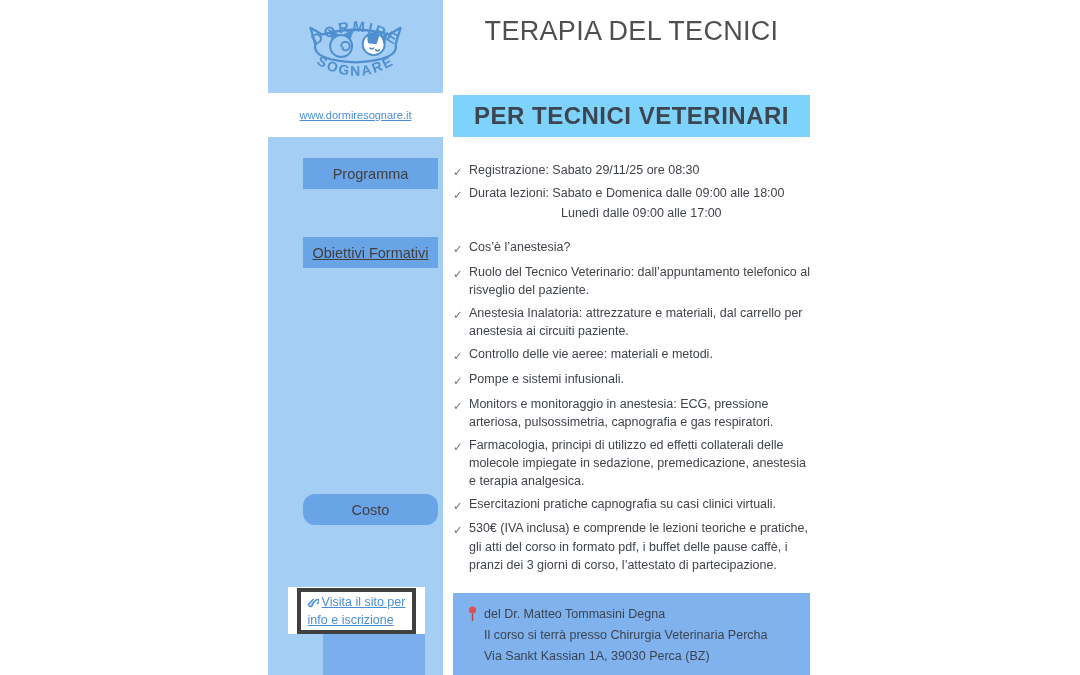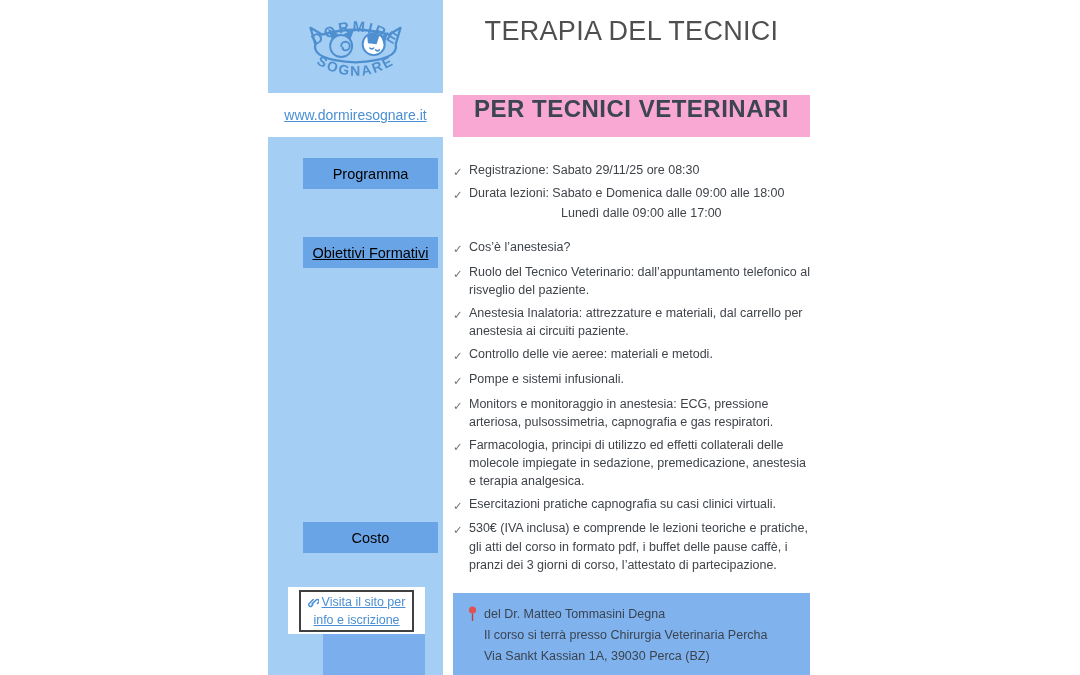--- a/index.html
+++ b/index.html
@@ -4,56 +4,56 @@
 <style>
   html,body{margin:0;padding:0;background:#fff;}
   .canvas{position:relative;width:1080px;height:675px;background:#ffffff;overflow:hidden;
           font-family:"Liberation Sans", sans-serif;}
 
   
   .left-col{position:absolute;left:268px;top:0;width:175px;height:675px;background:#a5cef4;}
   .logo-wrap{position:absolute;left:283px;top:2px;width:145px;height:90px;}
   .link-strip{position:absolute;left:268px;top:93px;width:175px;height:44px;background:#ffffff;
               display:flex;align-items:center;justify-content:center;}
-  .website-link{font-size:14px;color:#4a8fd4;text-decoration:underline;cursor:pointer;}
+  .website-link{font-size:11px;color:#4a8fd4;text-decoration:underline;cursor:pointer;}
 
   
   .title{position:absolute;left:453px;top:14px;width:357px;text-align:center;
          font-size:27px;line-height:35px;color:#4f4f4f;letter-spacing:0.3px;}
-  .banner-top{position:absolute;left:453px;top:95px;width:357px;height:42px;background:#f9a8d4;
-              display:flex;justify-content:center;
+  .banner-top{position:absolute;left:453px;top:95px;width:357px;height:42px;background:#7dd3fc;
+              display:flex;align-items:center;justify-content:center;
               font-size:24px;font-weight:bold;color:#3d4550;letter-spacing:0.5px;}
 
   
   .section-label{position:absolute;left:303px;width:135px;height:31px;background:#69a4e7;
-                 color:#000000;font-size:14.5px;display:flex;align-items:center;justify-content:center;}
+                 color:#404040;font-size:14.5px;display:flex;align-items:center;justify-content:center;}
   #label-programma{top:158px;}
   #label-obiettivi{top:237px;text-decoration:underline;}
-  #label-costo{top:522px;}
+  #label-costo{top:494px;border-radius:12px;}
 
   
   .checklist{position:absolute;left:453px;width:360px;margin:0;padding:0;list-style:none;
              color:#3f444a;font-size:12.5px;}
   .checklist li{display:flex;}
   .check{flex:0 0 16px;color:#70757c;font-size:11.5px;padding-top:2px;}
   .li-text{flex:1;}
   .cont{padding-left:92px;}
   #list-programma{top:160px;}
   #list-programma li{line-height:20.5px;}
   #list-obiettivi{top:238px;}
   #list-obiettivi li{line-height:18px;margin-bottom:5px;}
   #list-costo{top:519px;}
   #list-costo li{line-height:18.5px;}
 
   
   .deco-block{position:absolute;left:323px;top:598px;width:102px;height:77px;background:#7aaeec;}
   .cta-box{position:absolute;left:288px;top:587px;width:137px;height:47px;background:#ffffff;
            display:flex;align-items:center;justify-content:center;}
-  .cta-btn{border:2px solid #404040;background:#ffffff;padding:2px 7px;font-size:12.5px;
-           color:#4a8fd4;text-align:center;line-height:16px;display:block;cursor:pointer;
+  .cta-btn{border:4px solid #404040;background:#ffffff;padding:2px 7px;font-size:12.5px;
+           color:#4a8fd4;line-height:16px;display:block;cursor:pointer;
            font-family:"Liberation Sans", sans-serif;}
   .cta-line .u{text-decoration:underline;}
   .link-icon{display:inline-block;margin-right:3px;vertical-align:-2px;}
 
   .footer-banner{position:absolute;left:453px;top:593px;width:357px;height:82px;background:#80b3ee;
                  color:#3a4350;font-size:12.5px;}
   .pin{position:absolute;left:15px;top:13px;}
   .footer-text{position:absolute;left:31px;top:11px;line-height:21px;}
 </style>
 </head>

